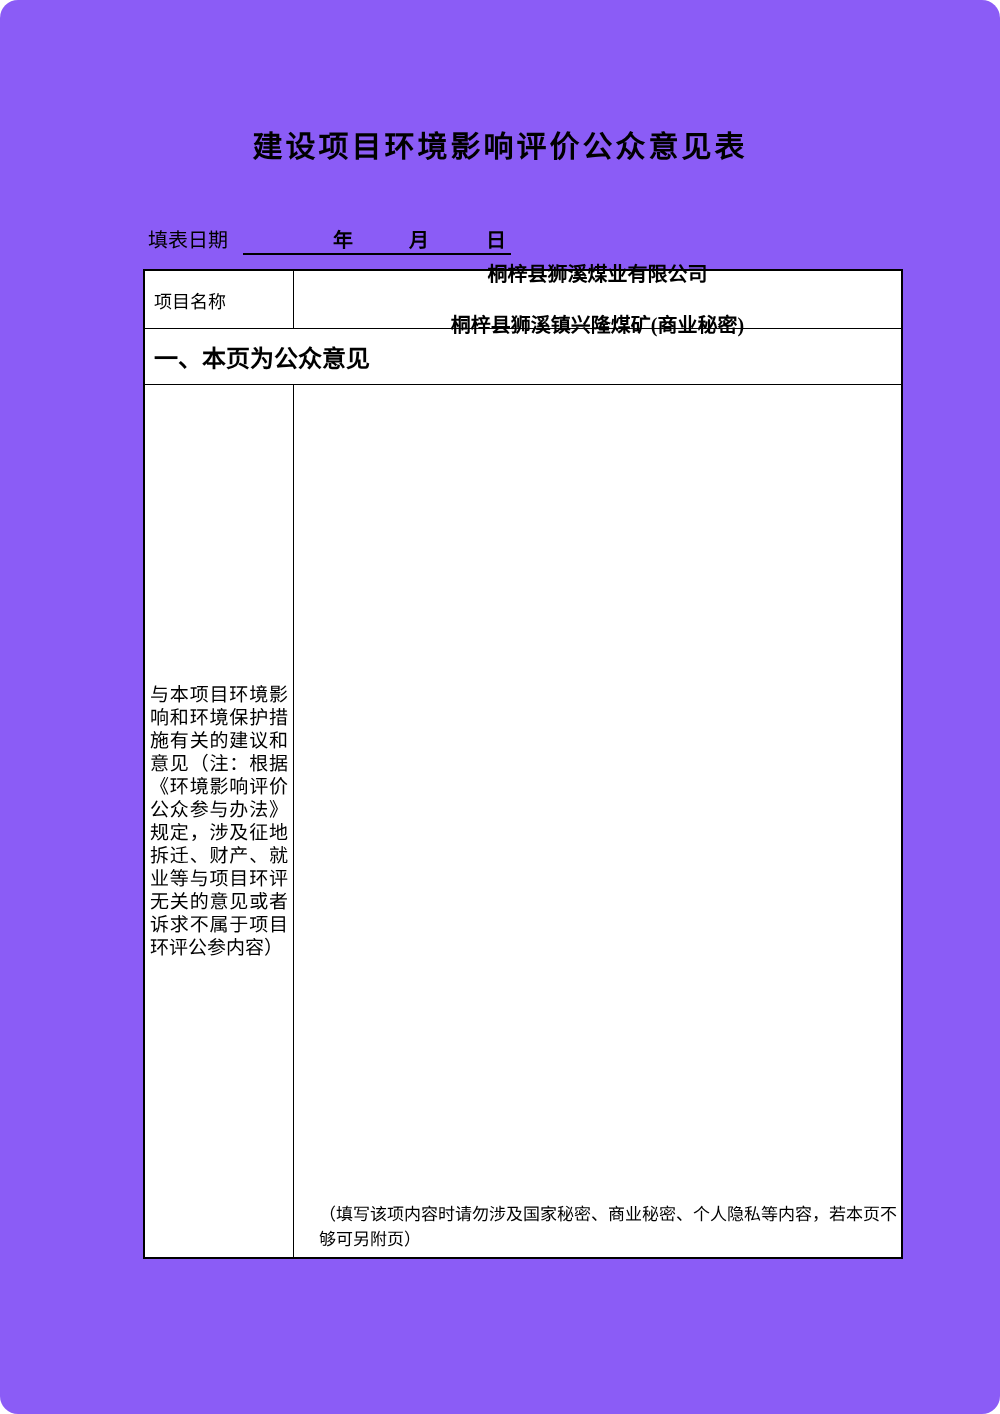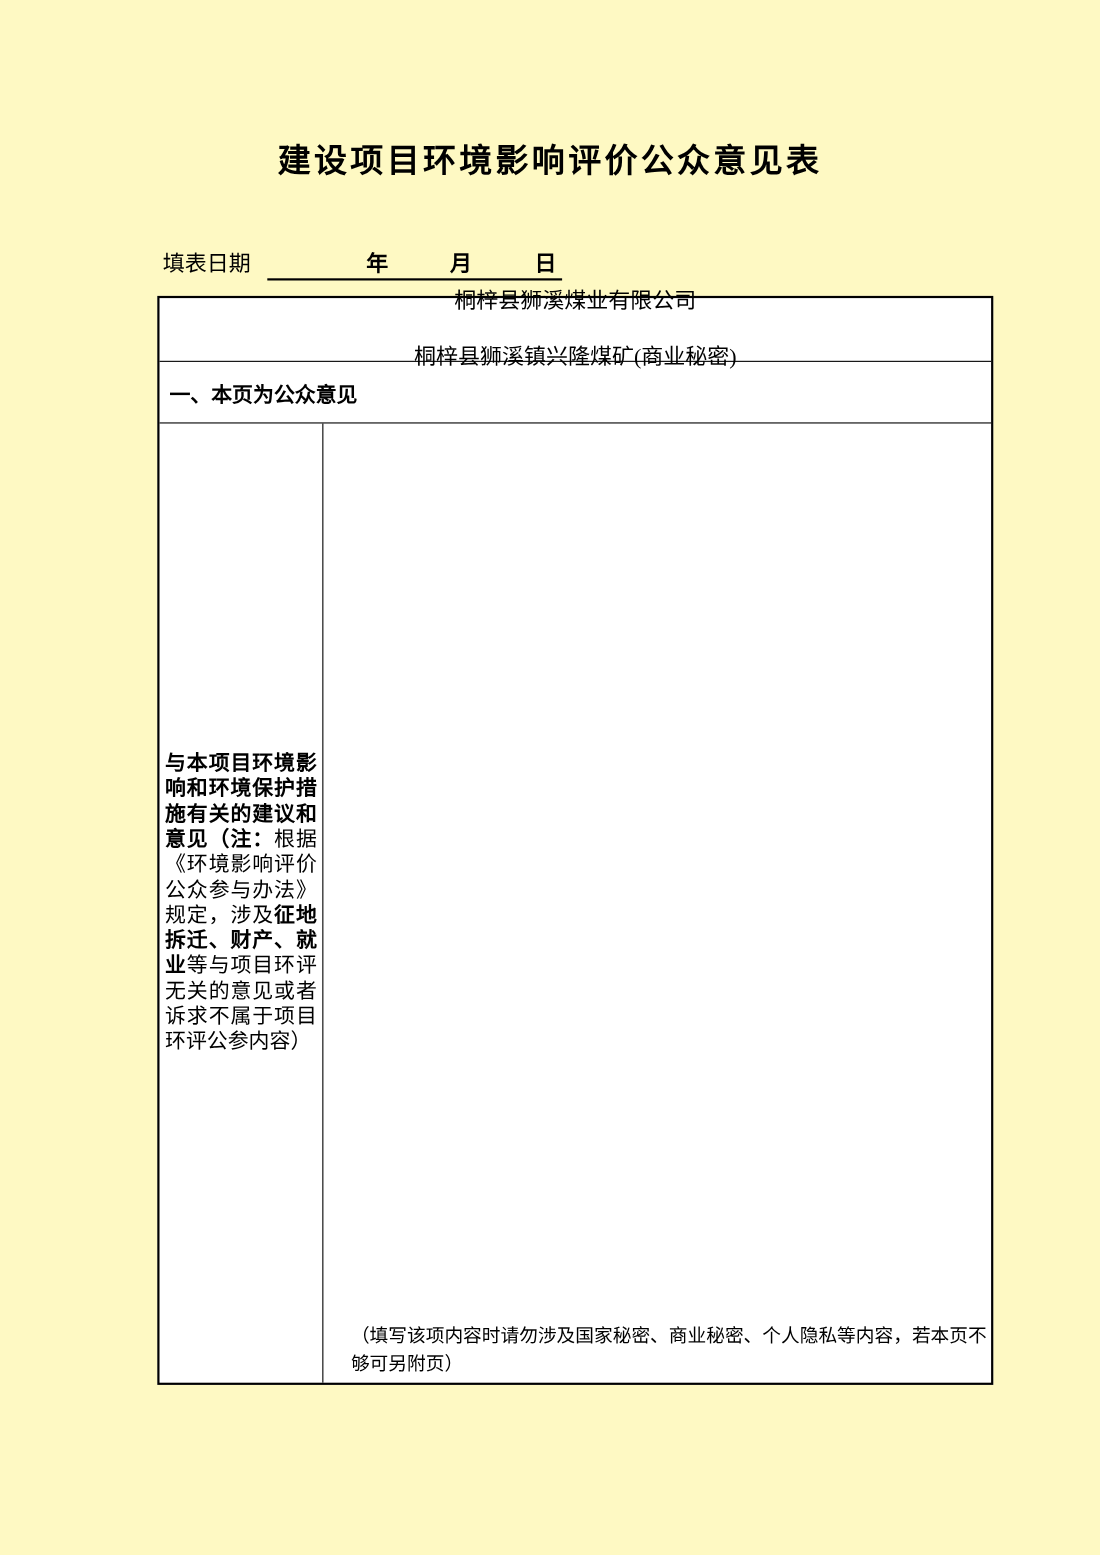--- a/index.html
+++ b/index.html
@@ -1,23 +1,24 @@
 <!DOCTYPE html>
 <html lang="zh-CN"><head>
 <meta charset="utf-8">
 <style>
   html, body { margin: 0; padding: 0; background: #ffffff; }
   .page {
     position: relative;
     width: 1000px;
     height: 1414px;
-    background: #fef9c3;
+    background: #8b5cf6;
     color: #000000;
     font-family: "Liberation Serif", serif;
     overflow: hidden;
+    border-radius: 18px;
   }
   .doc-title {
     position: absolute;
     top: 128px;
     left: 0;
     width: 100%;
     text-align: center;
     font-family: "Liberation Sans", sans-serif;
     font-weight: bold;
     font-size: 30px;
@@ -79,35 +80,35 @@
     padding-left: 9px;
     font-size: 18px;
   }
   .cell-project-value {
     flex: 1;
     display: flex;
     flex-direction: column;
     justify-content: center;
     align-items: center;
     text-align: center;
-    font-weight: normal;
+    font-weight: bold;
     font-size: 20px;
     line-height: 27px;
     gap: 24px;
   }
   .row-section {
     flex: none;
     height: 56px;
     box-sizing: border-box;
     display: flex;
     align-items: center;
     padding-left: 9px;
     border-bottom: 1px solid #000;
     font-weight: bold;
-    font-size: 19px;
+    font-size: 24px;
   }
   .row-opinion {
     flex: 1;
     display: flex;
     min-height: 0;
   }
   .cell-opinion-label {
     flex: none;
     width: 149px;
     box-sizing: border-box;
@@ -115,21 +116,21 @@
     display: flex;
     align-items: center;
     padding: 0 5px;
   }
   .opinion-label-text {
     font-size: 19px;
     line-height: 23px;
     text-align: justify;
     text-justify: inter-character;
   }
-  .opinion-label-text .b { font-weight: bold; }
+  .opinion-label-text .b { font-weight: normal; }
   .cell-opinion-value {
     flex: 1;
     position: relative;
   }
   .footnote {
     position: absolute;
     left: 25px;
     right: 4px;
     bottom: 5px;
     font-size: 17px;
@@ -147,20 +148,21 @@
 
   <div class="date-underline">
     <span class="unit-year">年</span>
     <span class="unit-month">月</span>
     <span class="unit-day">日</span>
   </div>
 
   <div class="form-table">
 
     <div class="row-project">
+      <div class="cell-project-label">项目名称</div>
       <div class="cell-project-value">
         <div>桐梓县狮溪煤业有限公司</div>
         <div>桐梓县狮溪镇兴隆煤矿(商业秘密)</div>
       </div>
     </div>
 
     <div class="row-section">一、本页为公众意见</div>
 
     <div class="row-opinion">
       <div class="cell-opinion-label">

